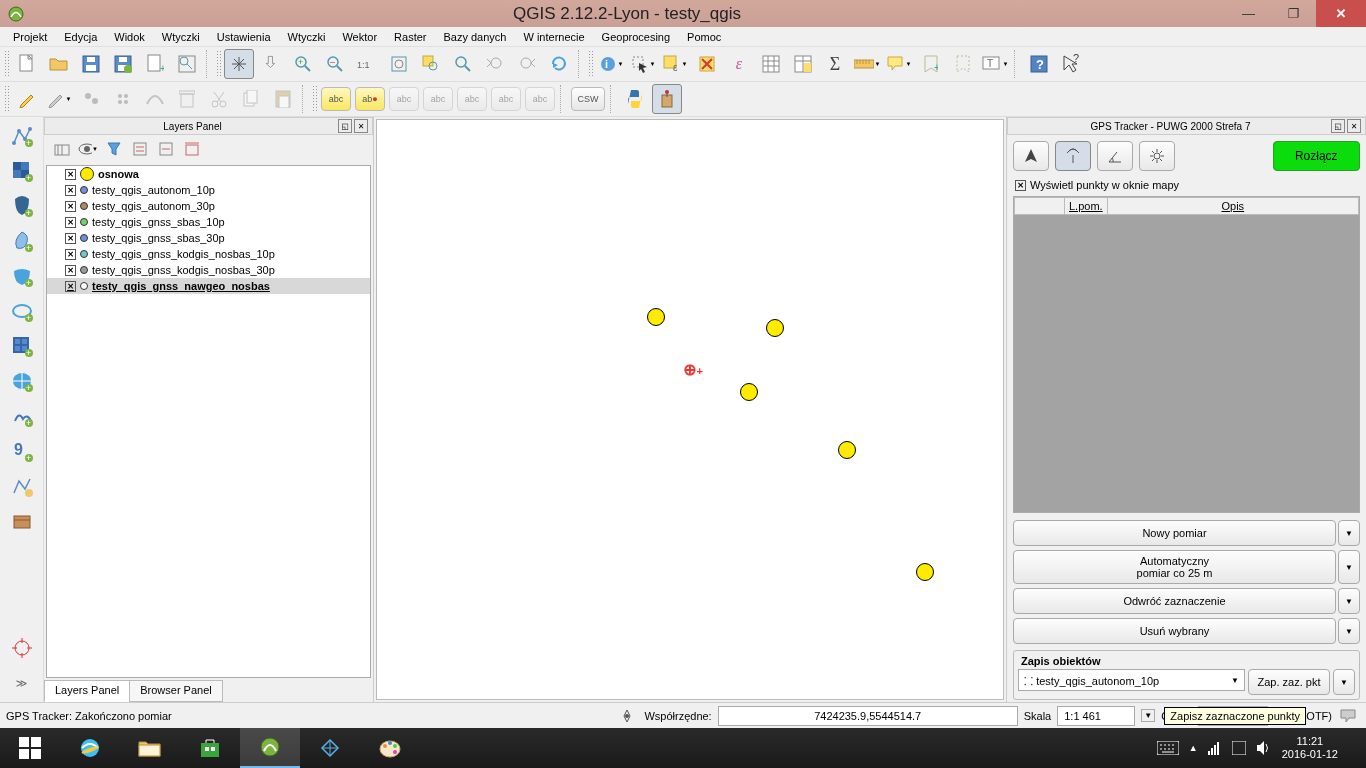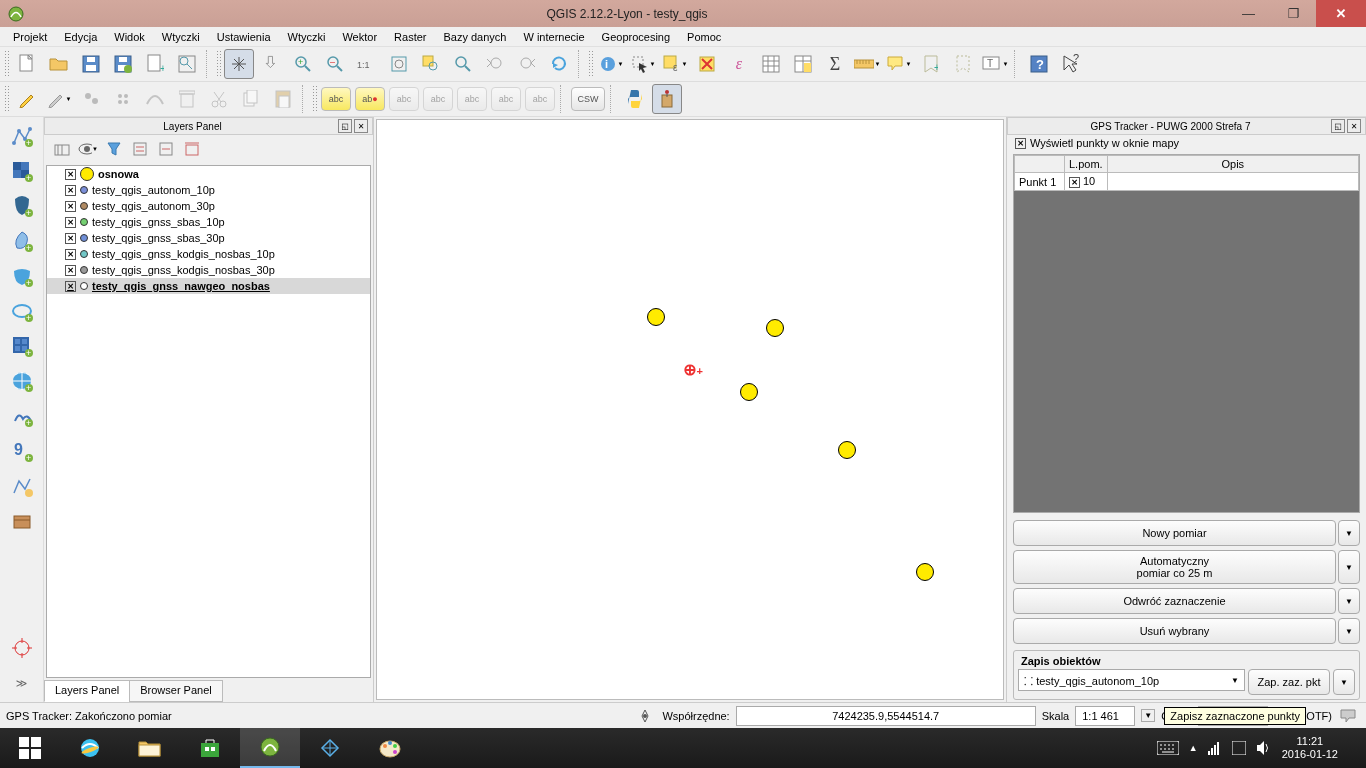--- a/index.html
+++ b/index.html
@@ -1,19 +1,19 @@
 <!DOCTYPE html>
 <html><head>
 <meta charset="utf-8">
 <style>
 * { box-sizing: border-box; margin: 0; padding: 0; font-family: 'Segoe UI', Tahoma, sans-serif; }
 body { width: 1366px; height: 768px; overflow: hidden; background: #f0f0f0; font-size: 11px; display: flex; flex-direction: column; }
 .titlebar { height: 27px; background: linear-gradient(#d2a89d, #caa096); display: flex; align-items: center; position: relative; }
 .titlebar .icon { width: 24px; height: 24px; margin-left: 4px; display:flex;align-items:center;justify-content:center; }
-.titlebar .title { flex: 1; text-align: center; color: #222; font-size: 12px; }
+.titlebar .title { flex: 1; text-align: center; color: #222; font-size: 17px; }
 .winbtns { display: flex; height: 100%; }
 .winbtn { width: 45px; height: 100%; display: flex; align-items: center; justify-content: center; color: #333; font-size: 13px; }
 .winbtn.close { background: #c94f4c; color: #fff; width: 50px; font-weight:bold;}
 .menubar { height: 20px; background: #f0f0f0; display: flex; align-items: center; padding: 0 6px; gap: 3px; border-bottom: 1px solid #e0e0e0; }
 .menubar span { padding: 2px 7px; font-size: 11px; }
 .toolbar { background: #f0f0f0; display: flex; align-items: center; padding: 2px 4px; gap: 2px; border-bottom: 1px solid #ddd; flex-wrap: wrap; }
 .tbtn { width: 30px; height: 30px; border: 1px solid transparent; display: flex; align-items: center; justify-content: center; border-radius: 3px; font-size: 14px; position:relative;}
 .tbtn.pressed { border: 1px solid #888; background: #d5dde8; }
 .tsep { width: 6px; height: 28px; border-left: 1px dotted #aaa; margin: 0 2px; }
 .tgrip { width: 6px; height: 28px; background: radial-gradient(#999 1px, transparent 1px); background-size: 3px 3px; }
@@ -37,21 +37,21 @@
 .ptab.active { background: #fff; border-bottom: 1px solid #fff; }
 .canvas { flex: 1; background: #fff; margin: 2px; border: 1px solid #bbb; position: relative; }
 .dot { position: absolute; width: 18px; height: 18px; background: #ffeb00; border: 1.5px solid #000; border-radius: 50%; transform: translate(-50%, -50%); }
 .crosshair { position: absolute; color: #e33; font-size: 16px; transform: translate(-50%, -50%); font-weight:bold;}
 .right-panel { width: 360px; background: #f0f0f0; display: flex; flex-direction: column; border-left: 1px solid #ccc; padding: 0;}
 .gps-top { display: flex; gap: 6px; padding: 6px; align-items: center; }
 .gps-btn { width: 36px; height: 30px; border: 1px solid #aaa; background: linear-gradient(#fdfdfd,#e8e8e8); border-radius: 4px; display: flex; align-items: center; justify-content: center; font-size: 14px; }
 .gps-btn.active { border: 1px solid #888; background: #d5dde8; }
 .connect-btn { flex: 1; height: 30px; background: #0bdc0b; border: 1px solid #22a522; border-radius: 4px; font-size: 12px; display:flex;align-items:center;justify-content:center;}
 .gps-check { display: flex; align-items: center; gap: 4px; padding: 2px 8px; font-size: 11px; }
-.gps-table { margin: 3px 6px; border: 1px solid #aaa; background: #737373; flex:1; min-height:260px;}
+.gps-table { margin: 3px 6px; border: 1px solid #aaa; background: #a3a3a3; flex:1; min-height:260px;text-decoration:underline;}
 .gps-table table { border-collapse: collapse; width: 100%; }
 .gps-table th, .gps-table td { border: 1px solid #bbb; padding: 2px 4px; font-size: 11px; background:#fff; text-align:left;}
 .gps-table th { background: #f0f0f0; text-align: center; font-weight:normal;}
 .gps-buttons { padding: 4px 6px; display: flex; flex-direction: column; gap: 4px; }
 .gbtn-row { display: flex; gap: 2px; }
 .gbtn { flex: 1; height: 26px; border: 1px solid #aaa; background: linear-gradient(#fdfdfd,#e8e8e8); border-radius: 4px; font-size: 11px; display: flex; align-items: center; justify-content: center; }
 .gbtn.multi { flex-direction:column; height:34px; line-height:1.1;}
 .gdrop { width: 22px; height: 26px; border: 1px solid #aaa; background: linear-gradient(#fdfdfd,#e8e8e8); border-radius: 4px; display: flex; align-items: center; justify-content: center; font-size: 8px; }
 .save-group { border: 1px solid #bbb; margin: 2px 6px; padding: 4px; border-radius:3px;}
 .save-group .legend { font-size: 11px; margin-top: -11px; background: #f0f0f0; padding: 0 3px; display: inline-block; font-weight:bold;}
@@ -603,36 +603,57 @@
       <div class="dot" style="left: 75%; top: 57%;"></div>
       <div class="dot" style="left: 87.5%; top: 78%;"></div>
     </div>
 
   <div class="right-panel">
     <div class="panel-header">
       <span class="ptitle">GPS Tracker - PUWG 2000 Strefa 7</span>
       <span class="pbtn">◱</span>
       <span class="pbtn">✕</span>
     </div>
+    <div class="gps-top">
+      <div class="gps-btn">
+          <svg width="16" height="16">
+            <path d="M8 1 L14 14 L8 11 L2 14 Z" fill="#444"></path>
+          </svg>
+        </div>
+      <div class="gps-btn active">
+          <svg width="16" height="16">
+            <path d="M8 15 v-8 M4 3 Q8 -1 12 3 M2 5 Q8 -3 14 5" fill="none" stroke="#555"></path>
+          </svg>
+        </div>
+      <div class="gps-btn">
+          <svg width="16" height="16">
+            <path d="M2 14 h12 M2 14 L10 4" stroke="#555" fill="none"></path>
+            <path d="M6 14 A4 4 0 0 0 5 10" fill="none" stroke="#555"></path>
+          </svg>
+        </div>
+      <div class="gps-btn">
+          <svg width="16" height="16">
+            <circle cx="8" cy="8" r="3" fill="none" stroke="#555"></circle>
+            <path d="M8 1 v3 M8 12 v3 M1 8 h3 M12 8 h3 M3 3 l2 2 M11 11 l2 2 M13 3 l-2 2 M5 11 l-2 2" stroke="#555"></path>
+          </svg>
+        </div>
+      <div style="flex:1"></div>
+      <div class="connect-btn">Rozłącz</div>
+    </div>
     <div class="gps-check">
       <div class="chk">✕</div>
       <span>Wyświetl punkty w oknie mapy</span>
     </div>
     <div class="gps-table">
       <table>
         <tbody>
             <tr>
           <th style="width:50px"></th>
           <th style="width:42px">L.pom.</th>
           <th>Opis</th>
-        </tr>
-        <tr>
-          <td>Punkt 1</td>
-          <td><span class="chk" style="display:inline-flex;margin-right:3px">✕</span><span>10</span></td>
-          <td></td>
         </tr>
       </tbody>
         </table>
     </div>
     <div class="gps-buttons">
       <div class="gbtn-row">
           <div class="gbtn">Nowy pomiar</div>
           <div class="gdrop">▼</div>
         </div>
       <div class="gbtn-row">
@@ -670,21 +691,21 @@
   <div style="flex:1"></div>
   <div class="tbtn" style="width:22px;height:20px">
       <svg width="16" height="16">
         <path d="M8 2 L11 8 L8 14 L5 8 Z" fill="none" stroke="#555"></path>
         <circle cx="8" cy="8" r="2" fill="#555"></circle>
       </svg>
     </div>
   <span>Współrzędne:</span>
   <div class="status-field" style="width:300px;justify-content:center">7424235.9,5544514.7</div>
   <span>Skala</span>
-  <div class="status-field" style="width:60px">1:1 461</div>
+  <div class="status-field" style="width:78px">1:1 461</div>
   <span style="font-size:8px;border:1px solid #aaa;padding:1px 2px">▼</span>
   <span>Obrót:</span>
   <div class="status-field" style="width:70px">0,0</div>
   <div style="display:flex;flex-direction:column;font-size:6px;gap:0">
       <span>▲</span>
       <span>▼</span>
     </div>
   <div class="chk">✕</div>
   <div class="tooltip-box" style="right:60px;bottom:3px">Zapisz zaznaczone punkty</div>
   <span>(OTF)</span>

